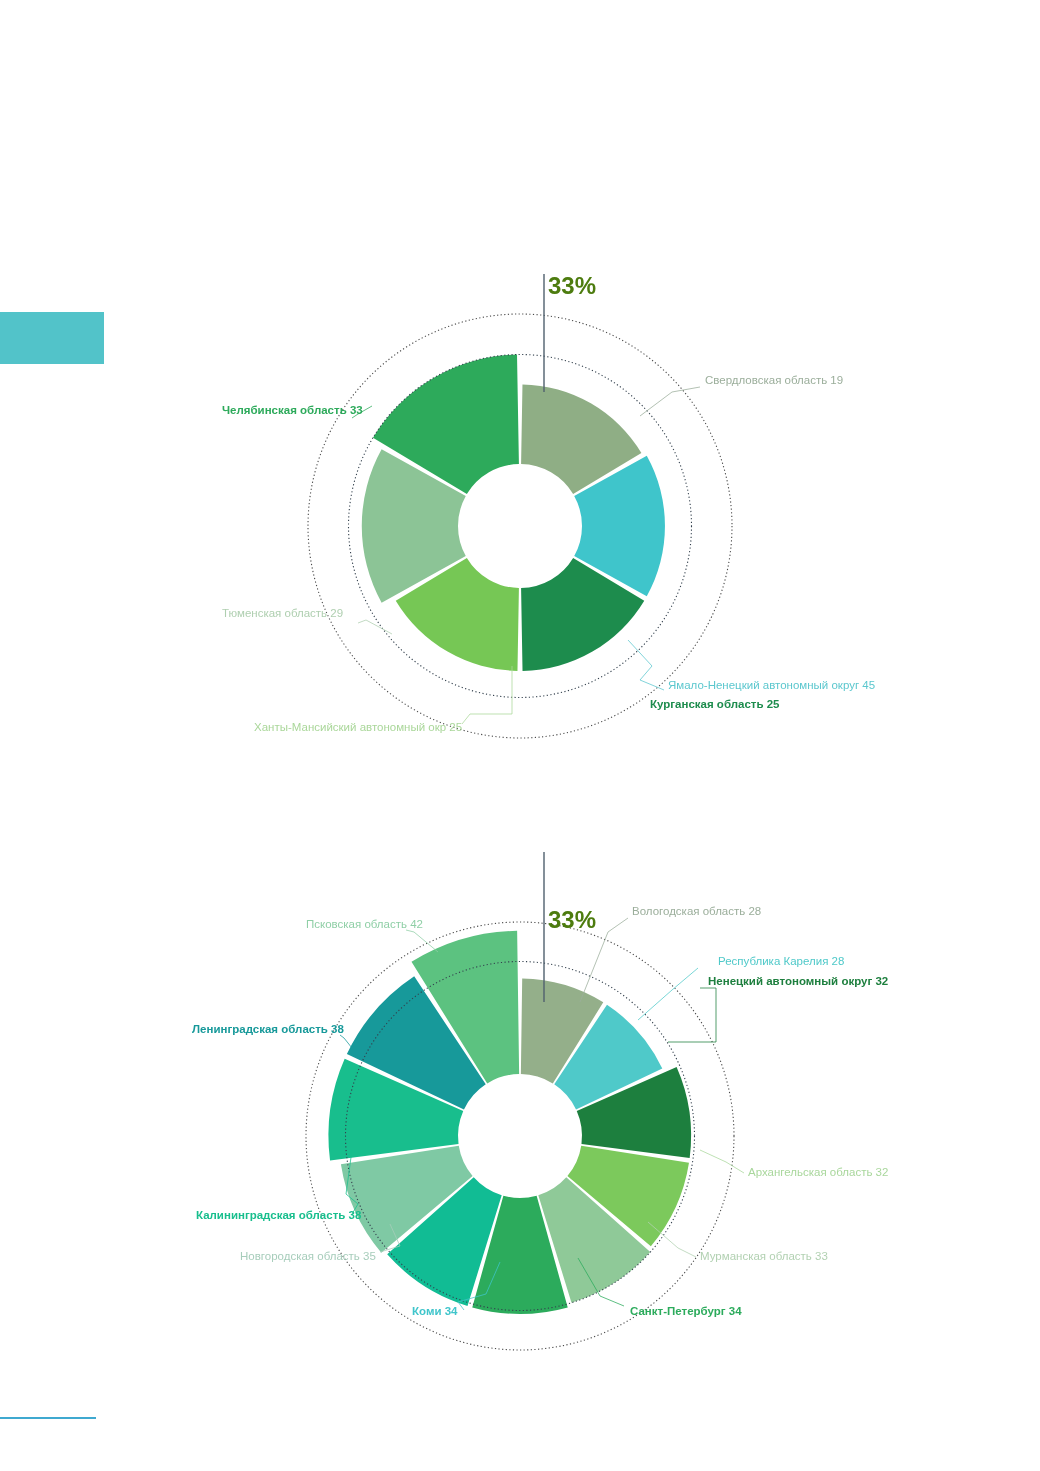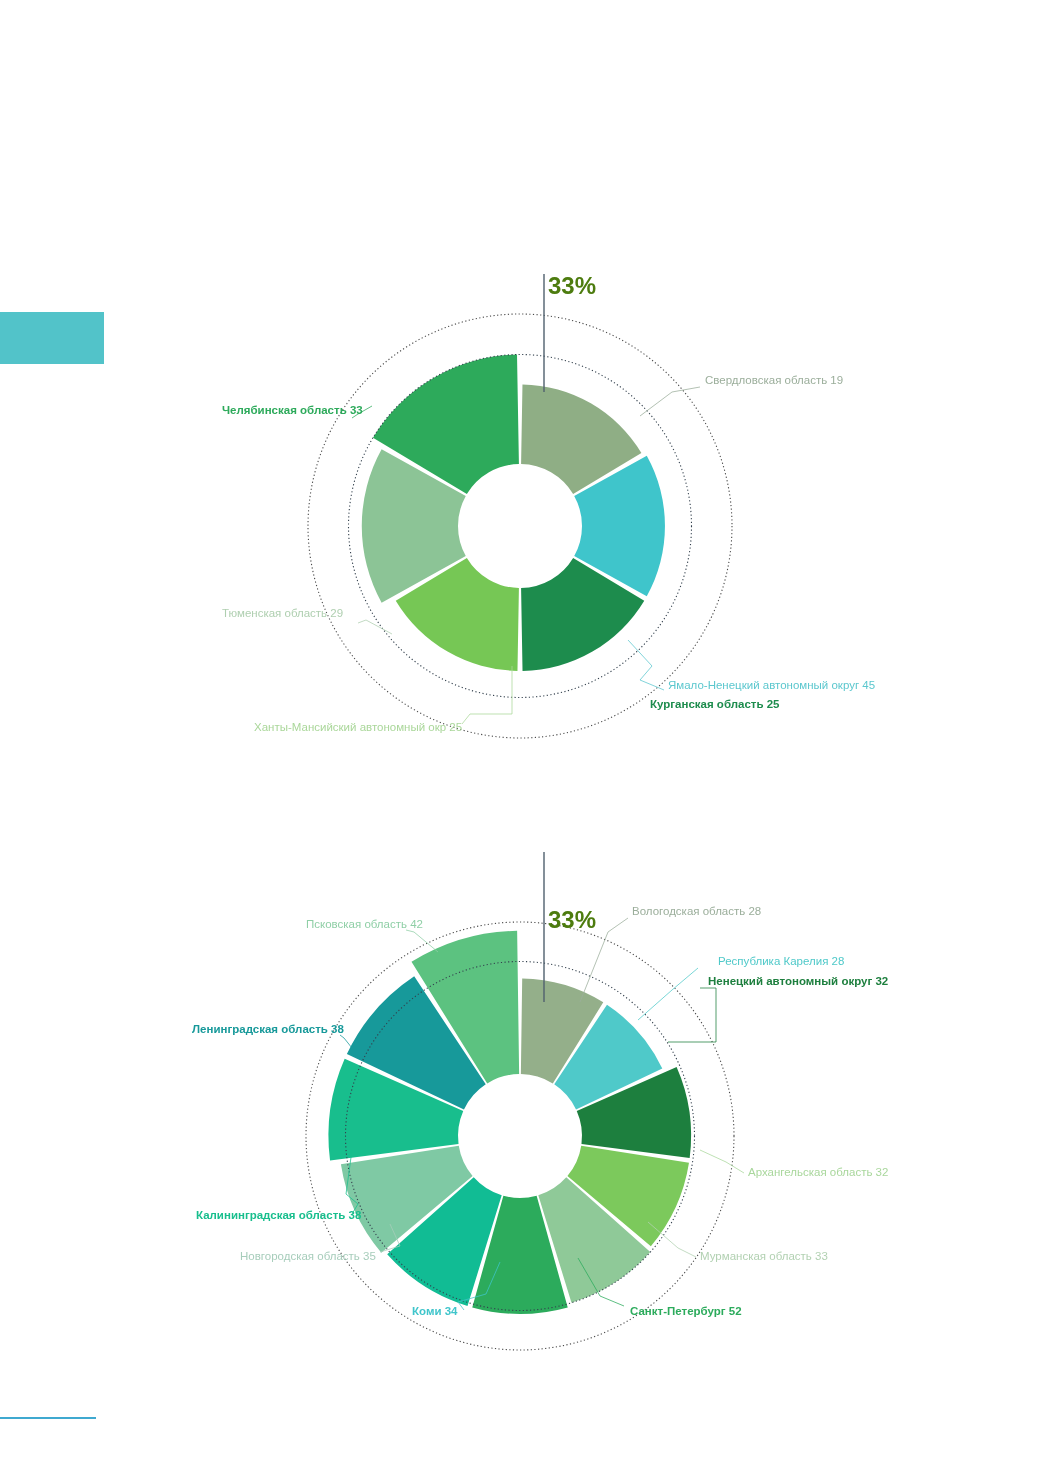--- a/index.html
+++ b/index.html
@@ -159,21 +159,21 @@
           <path d="M 352 360 L 346 404 L 358 414 L 352 424" fill="none" stroke="#18BE8D" stroke-width="0.9" opacity="0.85"></path>
           <path d="M 352 258 L 344 248 L 340 245" fill="none" stroke="#17999A" stroke-width="0.9" opacity="0.85"></path>
           <path d="M 438 162 L 414 142 L 406 140" fill="none" stroke="#8FCFA6" stroke-width="0.9" opacity="0.85"></path>
         </svg>
       <div class="ref-label" id="ref-szfo" style="left: 548px; top: 116px;">33%</div>
     <div class="seg-label" style="left: 632px; top: 114px; color: rgb(155, 174, 155);">Вологодская область 28</div>
         <div class="seg-label" style="left: 702px; top: 164px; color: rgb(79, 201, 201); margin-left: 16px;">Республика Карелия 28</div>
         <div class="seg-label bold" style="left: 708px; top: 184px; color: rgb(29, 127, 62);">Ненецкий автономный округ 32</div>
         <div class="seg-label" style="left: 748px; top: 375px; color: rgb(169, 215, 156);">Архангельская область 32</div>
         <div class="seg-label" style="left: 700px; top: 459px; color: rgb(178, 209, 178);">Мурманская область 33</div>
-        <div class="seg-label bold" style="left: 630px; top: 514px; color: rgb(44, 171, 92);">Санкт-Петербург 52</div>
+        <div class="seg-label bold" style="left: 630px; top: 514px; color: rgb(44, 171, 92);">Санкт-Петербург 34</div>
         <div class="seg-label bold" style="left: 412px; top: 514px; color: rgb(63, 197, 203);">Коми 34</div>
         <div class="seg-label" style="left: 240px; top: 459px; color: rgb(167, 205, 187);">Новгородская область 35</div>
         <div class="seg-label bold" style="left: 196px; top: 418px; color: rgb(24, 190, 141);">Калининградская область 38</div>
         <div class="seg-label bold" style="left: 192px; top: 232px; color: rgb(23, 153, 154);">Ленинградская область 38</div>
         <div class="seg-label" style="left: 306px; top: 127px; color: rgb(143, 207, 166);">Псковская область 42</div>
       </div>
   </section>
 
 </div>
 

